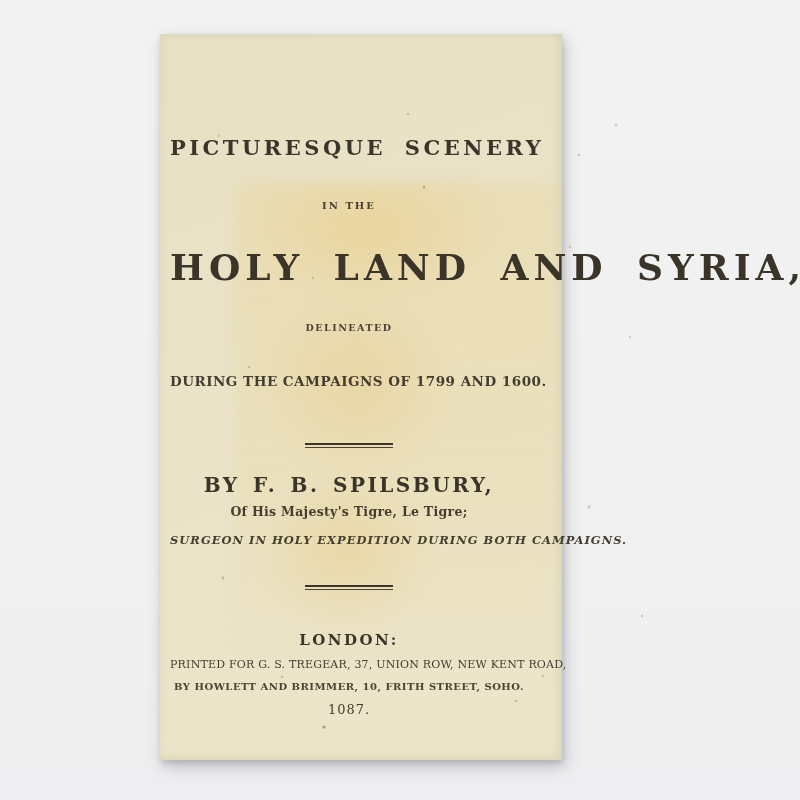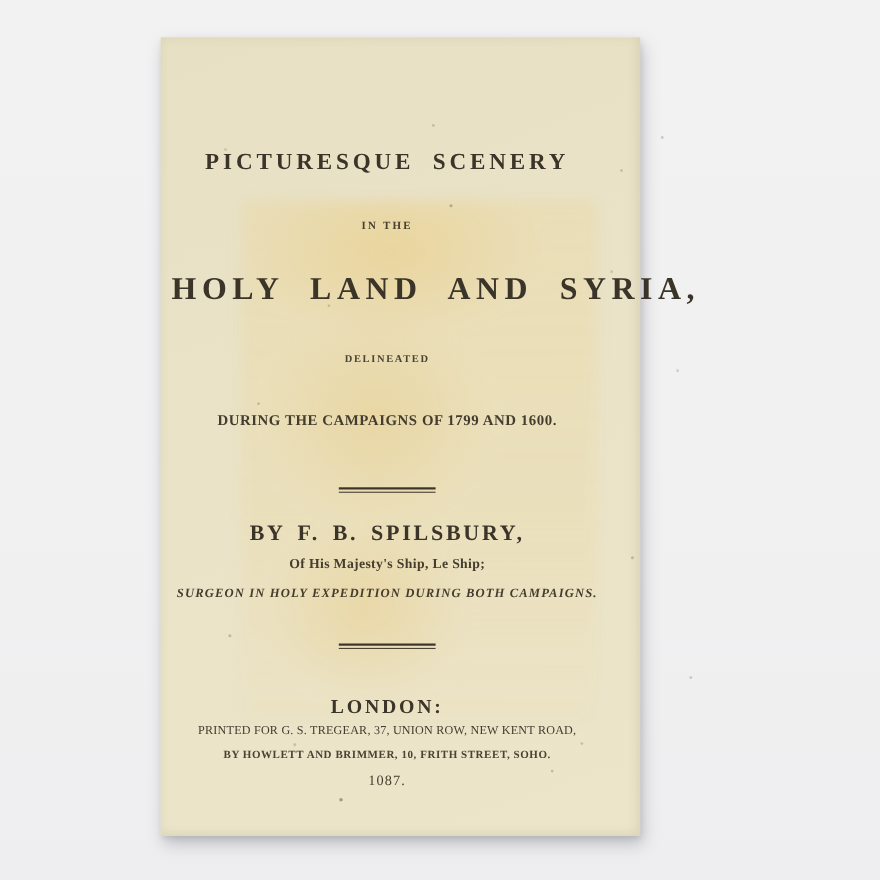--- a/index.html
+++ b/index.html
@@ -14,31 +14,30 @@
     overflow: hidden;
   }
   .scene {
     position: relative;
     width: 800px;
     height: 800px;
     background: linear-gradient(180deg, #f2f2f3 0%, #f0f0f1 70%, #eeeef0 100%);
   }
   .page {
     position: absolute;
-    left: 146px;
+    left: 160px;
     top: 34px;
-    width: 436px;
+    width: 402px;
     height: 726px;
     background: linear-gradient(160deg, #e7e0c4 0%, #eae3c8 45%, #ece5ca 100%);
     box-shadow:
       3px 7px 14px rgba(120, 122, 130, 0.40),
       1px 3px 5px rgba(120, 122, 130, 0.25),
       inset -4px 0 10px rgba(160, 150, 110, 0.12),
       inset 0 -3px 8px rgba(160, 150, 110, 0.10);
-    font-family: Liberation Serif, serif;
   }
   
   .stain {
     position: absolute;
     left: 73px;
     top: 148px;
     width: 324px;
     height: 476px;
     background:
       radial-gradient(ellipse 55% 22% at 42% 10%, rgba(233, 196, 108, 0.34), rgba(233, 196, 108, 0) 75%),
@@ -98,21 +97,21 @@
   }
   .connector {
     top: 167px;
     font-size: 10px;
     font-weight: bold;
     letter-spacing: 2px;
     color: #46402f;
   }
   .main-title {
     top: 215px;
-    font-size: 29px;
+    font-size: 36px;
     font-weight: bold;
     letter-spacing: 5px;
     word-spacing: 12px;
     text-align: right;
   }
   .delineated {
     top: 289px;
     font-size: 9.5px;
     font-weight: bold;
     letter-spacing: 1.5px;
@@ -153,21 +152,21 @@
   .surgeon-line {
     top: 501px;
     font-size: 11.5px;
     font-weight: bold;
     font-style: italic;
     letter-spacing: 1px;
     color: #453e2e;
   }
   .city-line {
     top: 599px;
-    font-size: 18px;
+    font-size: 15px;
     font-weight: bold;
     letter-spacing: 2.5px;
   }
   .publisher-line {
     top: 625px;
     font-size: 11px;
     letter-spacing: 0.2px;
     color: #443d2f;
   }
   .printer-line {
@@ -200,21 +199,21 @@
       <div class="line main-title">HOLY LAND AND SYRIA,</div>
 
       <div class="line delineated">DELINEATED</div>
 
       <div class="line campaigns">DURING THE CAMPAIGNS OF 1799 AND 1600.</div>
 
       <div class="rule rule-1"></div>
 
       <div class="line byline">BY F. B. SPILSBURY,</div>
 
-      <div class="line ship-line">Of His Majesty's Ship, Le Ship;</div>
+      <div class="line ship-line">Of His Majesty's Tigre, Le Tigre;</div>
 
       <div class="line surgeon-line">SURGEON IN HOLY EXPEDITION DURING BOTH CAMPAIGNS.</div>
 
       <div class="rule rule-2"></div>
 
       <div class="line city-line">LONDON:</div>
 
       <div class="line publisher-line">PRINTED FOR G. S. TREGEAR, 37, UNION ROW, NEW KENT ROAD,</div>
 
       <div class="line printer-line">BY HOWLETT AND BRIMMER, 10, FRITH STREET, SOHO.</div>

